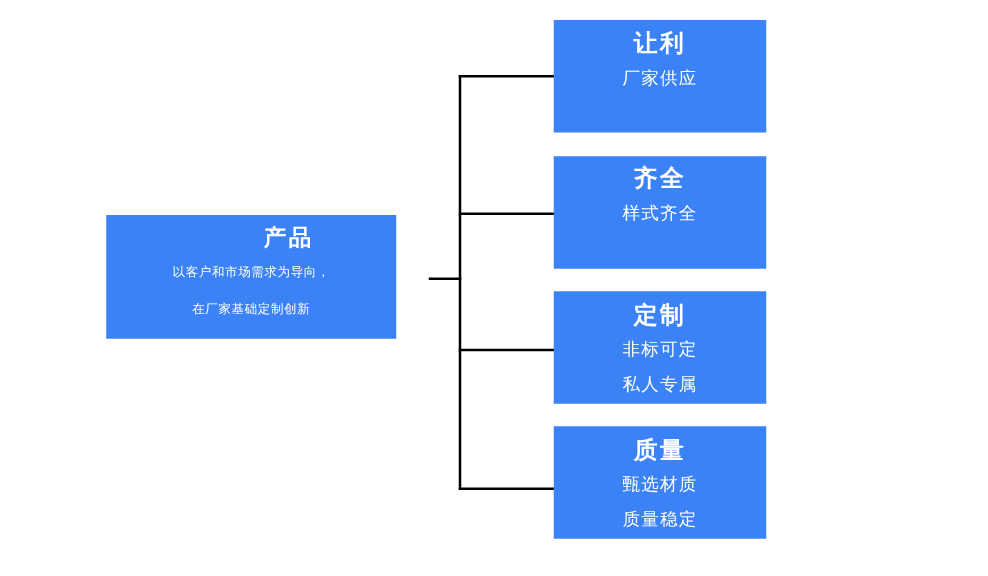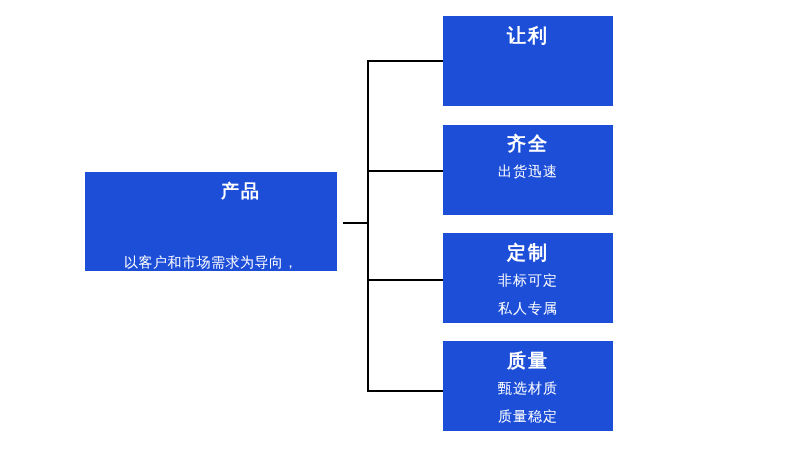--- a/index.html
+++ b/index.html
@@ -14,53 +14,52 @@
     position: relative;
     width: 790px;
     height: 461px;
     background: #ffffff;
     overflow: hidden;
   }
 
   
   .node {
     position: absolute;
-    background: #1d4ed8;
+    background: #3b82f6;
     color: #ffffff;
     box-sizing: border-box;
     display: flex;
     flex-direction: column;
     align-items: center;
     justify-content: center;
   }
 
   
   #root-node {
     left: 85px;
     top: 172px;
-    width: 252px;
+    width: 232px;
     height: 99px;
     align-items: center;
     justify-content: flex-start;
     padding-top: 6px;
   }
   #root-node .node-title {
     font-size: 18px;
     font-weight: bold;
     line-height: 26px;
     letter-spacing: 2px;
     padding-left: 60px;
   }
   #root-node .node-line {
-    font-size: 14px;
+    font-size: 10px;
     font-weight: normal;
     line-height: 29px;
     letter-spacing: 0.5px;
     white-space: nowrap;
-    margin-top: 44px;
   }
 
   
   .card {
     left: 443px;
     width: 170px;
     height: 90px;
     padding-top: 5px;
     justify-content: flex-start;
   }
@@ -122,29 +121,31 @@
   <div class="line line-v" id="trunk"></div>
   <div class="line line-h" id="stem"></div>
   <div class="line line-h branch" id="branch-0"></div>
   <div class="line line-h branch" id="branch-1"></div>
   <div class="line line-h branch" id="branch-2"></div>
   <div class="line line-h branch" id="branch-3"></div>
 
   <div class="node" id="root-node">
     <div class="node-title">产品</div>
     <div class="node-line">以客户和市场需求为导向，</div>
+    <div class="node-line">在厂家基础定制创新</div>
   </div>
 
   <div class="node card" id="card-0">
     <div class="node-title">让利</div>
+    <div class="node-line">厂家供应</div>
   </div>
 
   <div class="node card" id="card-1">
     <div class="node-title">齐全</div>
-    <div class="node-line">出货迅速</div>
+    <div class="node-line">样式齐全</div>
   </div>
 
   <div class="node card" id="card-3">
     <div class="node-title">质量</div>
     <div class="node-line">甄选材质</div>
     <div class="node-line">质量稳定</div>
   </div>
 
   <div class="node card" id="card-2">
     <div class="node-title">定制</div>

